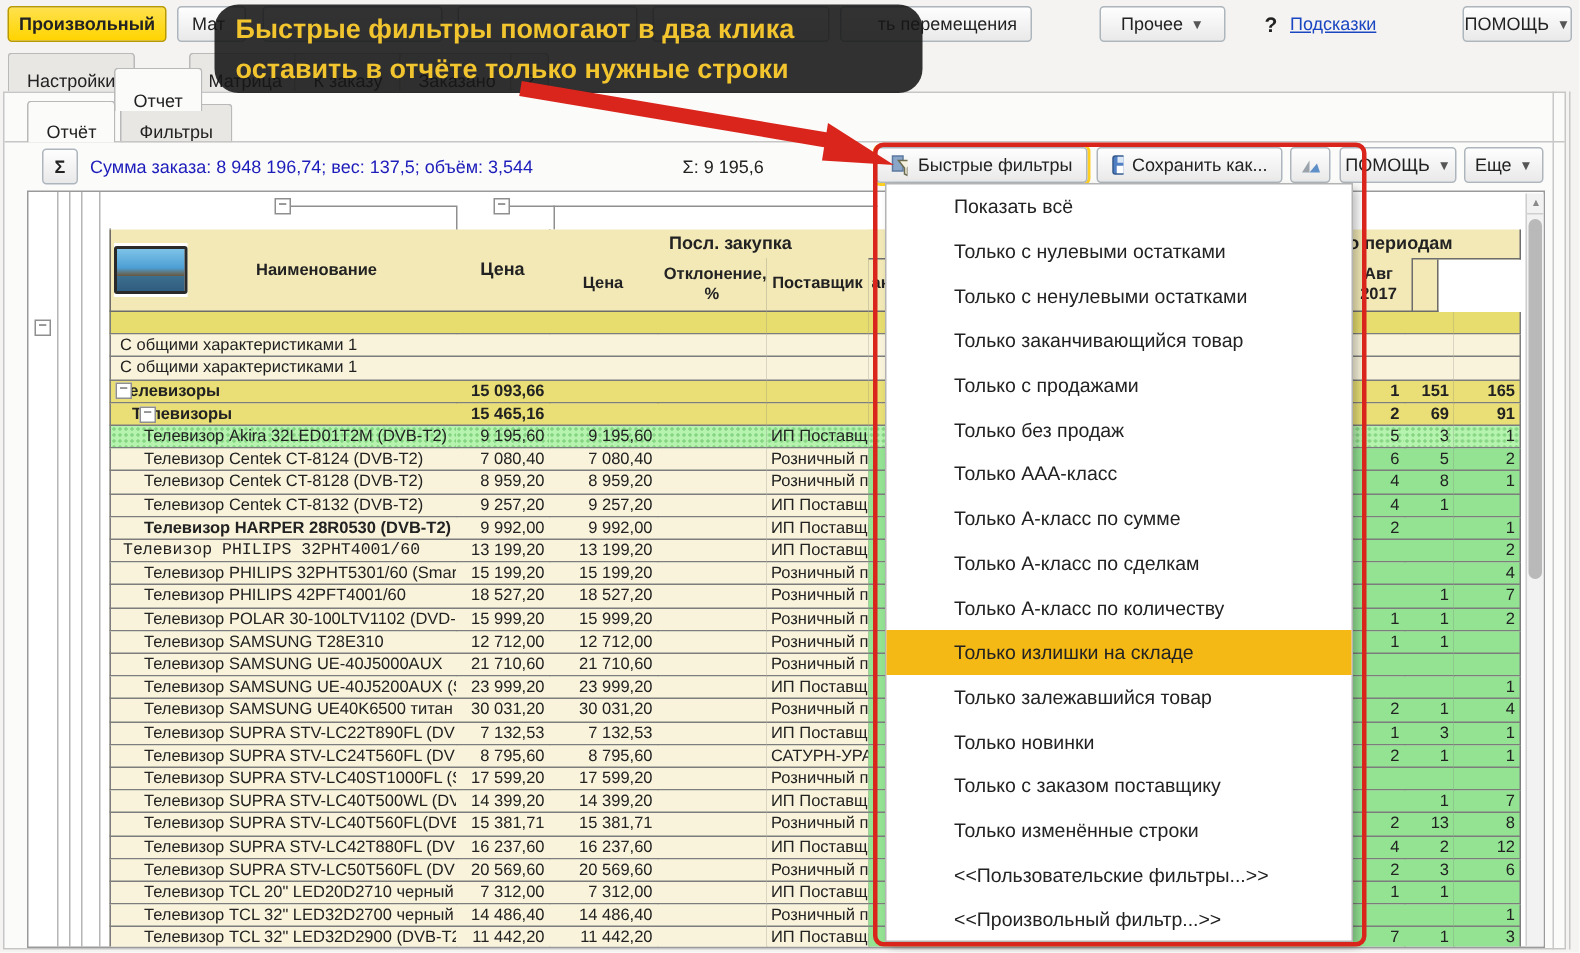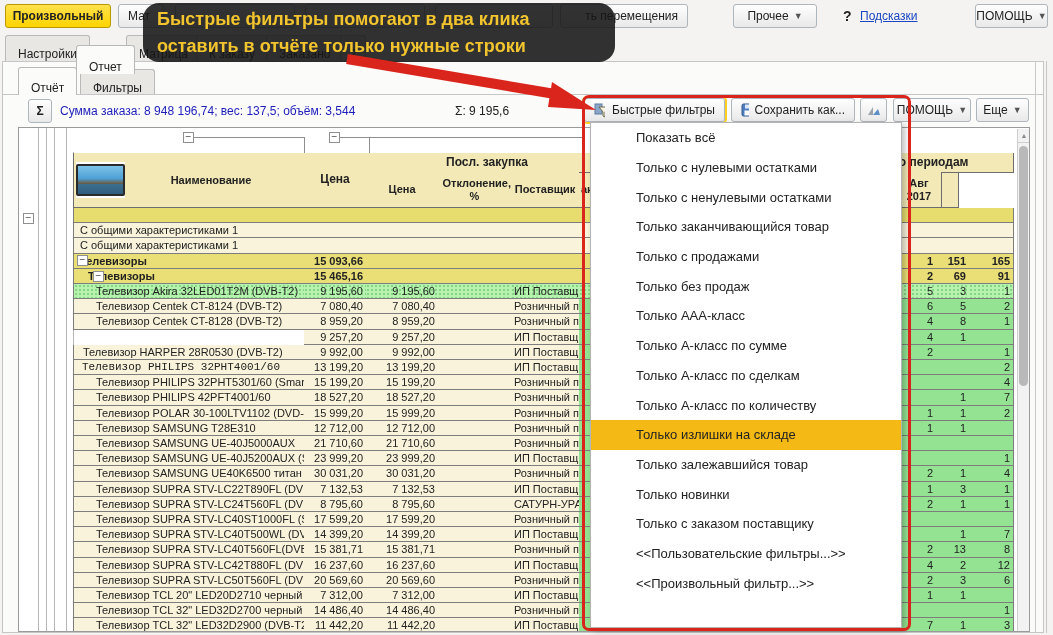--- a/index.html
+++ b/index.html
@@ -287,30 +287,31 @@
         <div class="cell c-name" style="padding-left: 22px;">Телевизор Centek CT-8128 (DVB-T2)</div>
         <div class="cell c-price num">8 959,20</div>
         <div class="cell c-pp num">8 959,20</div>
         <div class="cell c-dev num"></div>
         <div class="cell c-sup">Розничный пок</div>
         <div class="cell c-mid num">4</div>
         <div class="cell c-jul num">8</div>
         <div class="cell c-aug num">1</div>
       </div>
       <div class="row t-item" style="top: 121.6px; height: 15.2px;">
+        <div class="cell c-name" style="padding-left: 22px;">Телевизор Centek CT-8132 (DVB-T2)</div>
         <div class="cell c-price num">9 257,20</div>
         <div class="cell c-pp num">9 257,20</div>
         <div class="cell c-dev num"></div>
         <div class="cell c-sup">ИП Поставщик</div>
         <div class="cell c-mid num">4</div>
         <div class="cell c-jul num">1</div>
         <div class="cell c-aug num"></div>
       </div>
       <div class="row t-item" style="top: 136.8px; height: 15.2px;">
-        <div class="cell c-name" style="padding-left: 9px;">Телевизор HARPER 28R0530 (DVB-T2)</div>
+        <div class="cell c-name" style="padding-left: 22px; font-weight: bold;">Телевизор HARPER 28R0530 (DVB-T2)</div>
         <div class="cell c-price num">9 992,00</div>
         <div class="cell c-pp num">9 992,00</div>
         <div class="cell c-dev num"></div>
         <div class="cell c-sup">ИП Поставщик</div>
         <div class="cell c-mid num">2</div>
         <div class="cell c-jul num"></div>
         <div class="cell c-aug num">1</div>
       </div>
       <div class="row t-item" style="top: 152px; height: 15.2px;">
         <div class="cell c-name" style="padding-left: 8px; font-family: Liberation Mono, monospace;">Телевизор PHILIPS 32PHT4001/60</div>
@@ -512,20 +513,21 @@
     <div class="menu-item">Только с продажами</div>
     <div class="menu-item">Только без продаж</div>
     <div class="menu-item">Только AAA-класс</div>
     <div class="menu-item">Только A-класс по сумме</div>
     <div class="menu-item">Только A-класс по сделкам</div>
     <div class="menu-item">Только A-класс по количеству</div>
     <div class="menu-item hl">Только излишки на складе</div>
     <div class="menu-item">Только залежавшийся товар</div>
     <div class="menu-item">Только новинки</div>
     <div class="menu-item">Только с заказом поставщику</div>
+    <div class="menu-item">Только изменённые строки</div>
     <div class="menu-item">&lt;&lt;Пользовательские фильтры...&gt;&gt;</div>
     <div class="menu-item">&lt;&lt;Произвольный фильтр...&gt;&gt;</div>
   </div>
 
 <div class="red-rect"></div>
 <div class="tooltip">
   <span>Быстрые фильтры помогают в два клика</span>
   <span>оставить в отчёте только нужные строки</span>
 </div>
 <svg class="abs" style="left:0;top:0;z-index:55;pointer-events:none;" width="1053" height="635">

